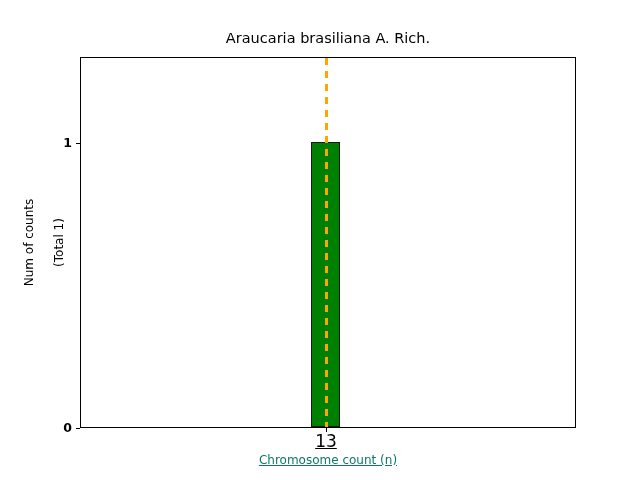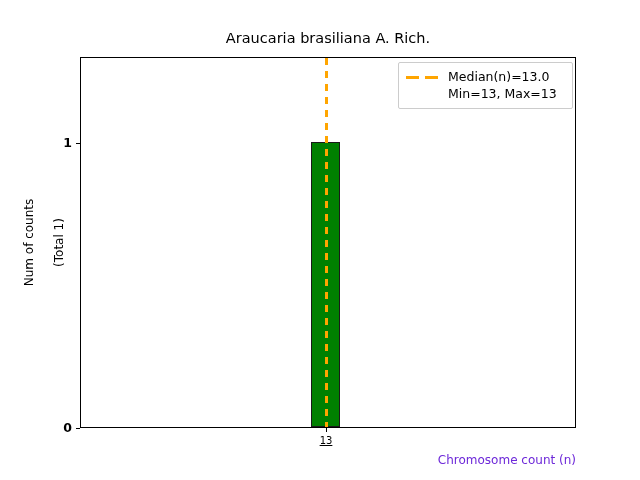--- a/index.html
+++ b/index.html
@@ -130,35 +130,36 @@
     height: 4px;
     width: 1px;
     background: #000000;
   }
   .xtick-label {
     position: absolute;
     top: 434px;
     width: 60px;
     margin-left: -30px;
     text-align: center;
-    font-size: 10px;
+    font-size: 17px;
     line-height: 14px;
     color: #000000;
     text-decoration: underline;
   }
   #xlabel {
     position: absolute;
     left: 80px;
     top: 453px;
     width: 496px;
-    text-align: right;
+    text-align: center;
     font-size: 12px;
     line-height: 14px;
-    color: #6d28d9;
+    color: #0f766e;
     white-space: nowrap;
+    text-decoration: underline;
   }
 
   
   #legend {
     position: absolute;
     left: 398px;
     top: 62px;
     width: 175px;
     box-sizing: border-box;
     border: 1px solid #cccccc;
@@ -217,24 +218,14 @@
     <div class="xtick-label">13</div>
   </div>
 
   <div id="xlabel">Chromosome count (n)</div>
 
   <div id="plot-area">
     <div id="bar-13" class="bar"></div>
     <div id="median-line"></div>
   </div>
 
-  <div id="legend">
-    <div id="legend-marker">
-      <div class="dash d1"></div>
-      <div class="dash d2"></div>
-    </div>
-    <div id="legend-text">
-      <div>Median(n)=13.0</div>
-      <div>Min=13, Max=13</div>
-    </div>
-  </div>
 
 </div>
 
 </body></html>

